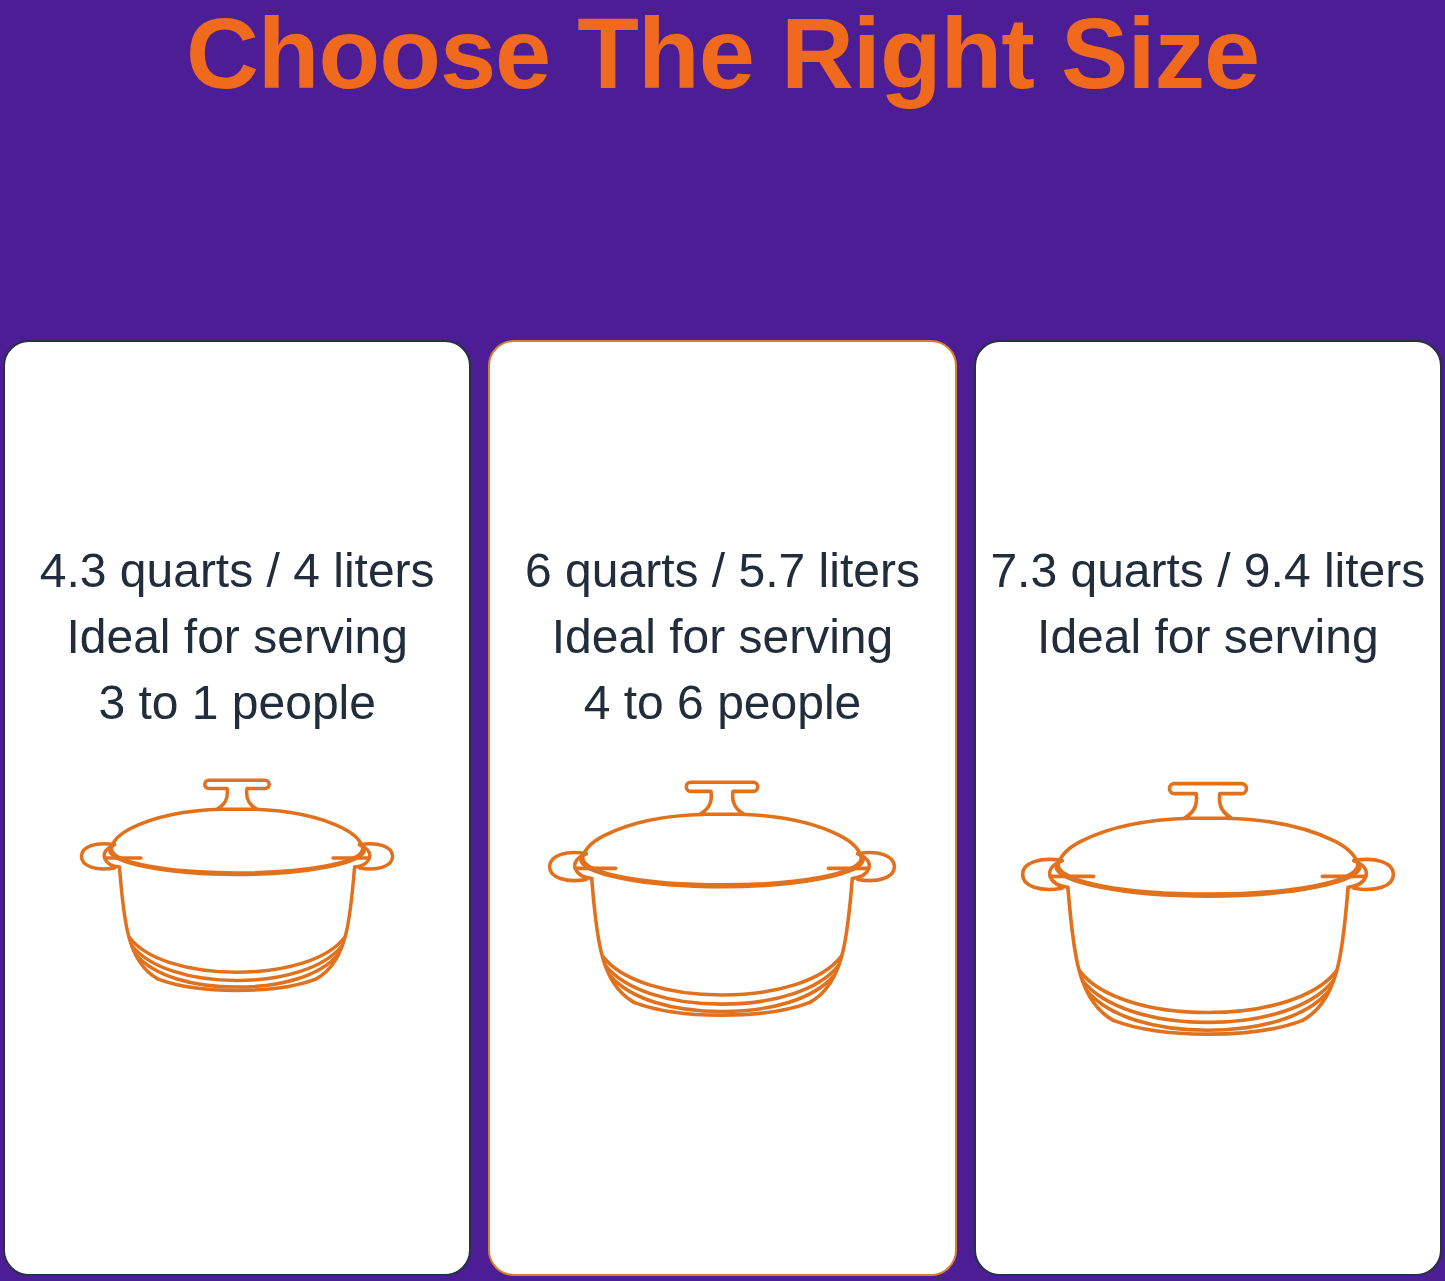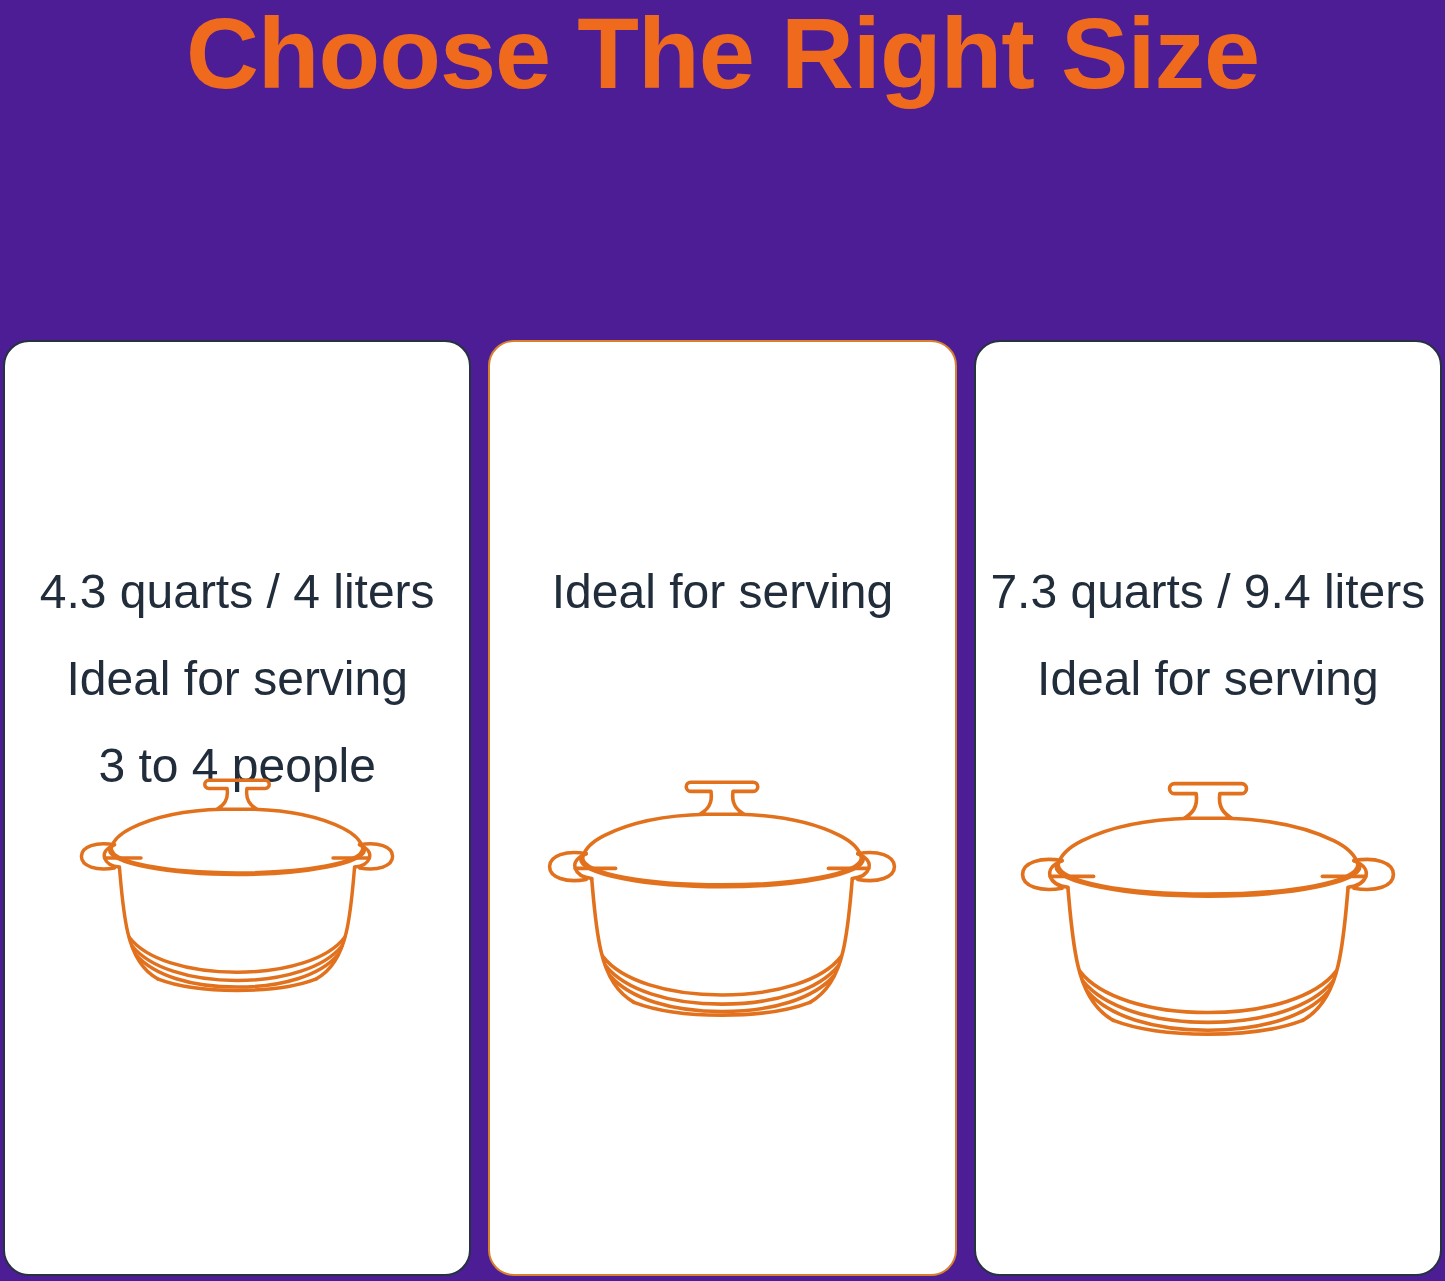--- a/index.html
+++ b/index.html
@@ -63,21 +63,21 @@
     left: 0;
     right: 0;
     top: 196px;
     text-align: center;
     color: #212D3B;
     font-size: 48px;
     line-height: 66px;
     font-weight: normal;
     letter-spacing: 0px;
   }
-  .card-text .line { display: block; white-space: nowrap; margin-top: 21px; }
+  .card-text .line { display: block; white-space: nowrap; }
 
   
   .pot-wrap {
     position: absolute;
     left: 0;
     right: 0;
     bottom: 0;
     top: 420px;
     display: flex;
     align-items: flex-start;
@@ -91,21 +91,21 @@
 <div id="page">
 
   <div class="title" style="color: rgb(240, 106, 30);">Choose The Right Size</div>
 
   <div class="cards">
 
     <div class="card">
       <div class="card-text">
         <span class="line">4.3 quarts / 4 liters</span>
         <span class="line">Ideal for serving</span>
-        <span class="line">3 to 4 people</span>
+        <span class="line">3 to 1 people</span>
       </div>
       <div class="pot-wrap">
         <svg width="350" height="240" viewBox="0 0 420 290">
           <g fill="none" stroke="#E2711D" stroke-width="4.2" stroke-linecap="round" stroke-linejoin="round">
 
             <path d="M176 22 h68 a4 4 0 0 1 0 10 h-22 c-2 14 4 20 12 25 h-48 c8 -5 14 -11 12 -25 h-22 a4 4 0 0 1 0 -10 z"></path>
 
             <path d="M192 57 C150 58 110 66 82 80 C68 87 60 96 58 104"></path>
             <path d="M228 57 C270 58 310 66 338 80 C352 87 360 96 362 104"></path>
 
@@ -129,21 +129,23 @@
             <path d="M80 212 C100 238 150 254 210 254 C270 254 320 238 340 212"></path>
             <path d="M83 222 C104 248 152 264 210 264 C268 264 316 248 337 222"></path>
             <path d="M88 233 C110 258 155 272 210 272 C265 272 310 258 332 233"></path>
           </g>
         </svg>
       </div>
     </div>
 
     <div class="card accent">
       <div class="card-text">
+        <span class="line">6 quarts / 5.7 liters</span>
         <span class="line">Ideal for serving</span>
+        <span class="line">4 to 6 people</span>
       </div>
       <div class="pot-wrap">
         <svg width="388" height="266" viewBox="0 0 420 290">
           <g fill="none" stroke="#E2711D" stroke-width="3.9" stroke-linecap="round" stroke-linejoin="round">
             <path d="M176 22 h68 a4 4 0 0 1 0 10 h-22 c-2 14 4 20 12 25 h-48 c8 -5 14 -11 12 -25 h-22 a4 4 0 0 1 0 -10 z"></path>
             <path d="M192 57 C150 58 110 66 82 80 C68 87 60 96 58 104"></path>
             <path d="M228 57 C270 58 310 66 338 80 C352 87 360 96 362 104"></path>
             <path d="M58 104 C58 122 126 134 210 134 C294 134 362 122 362 104"></path>
             <path d="M56 106 C56 122 126 136 210 136 C294 136 364 122 364 106"></path>
             <path d="M62 100 C40 96 22 102 22 114 C22 126 40 132 62 128"></path>

